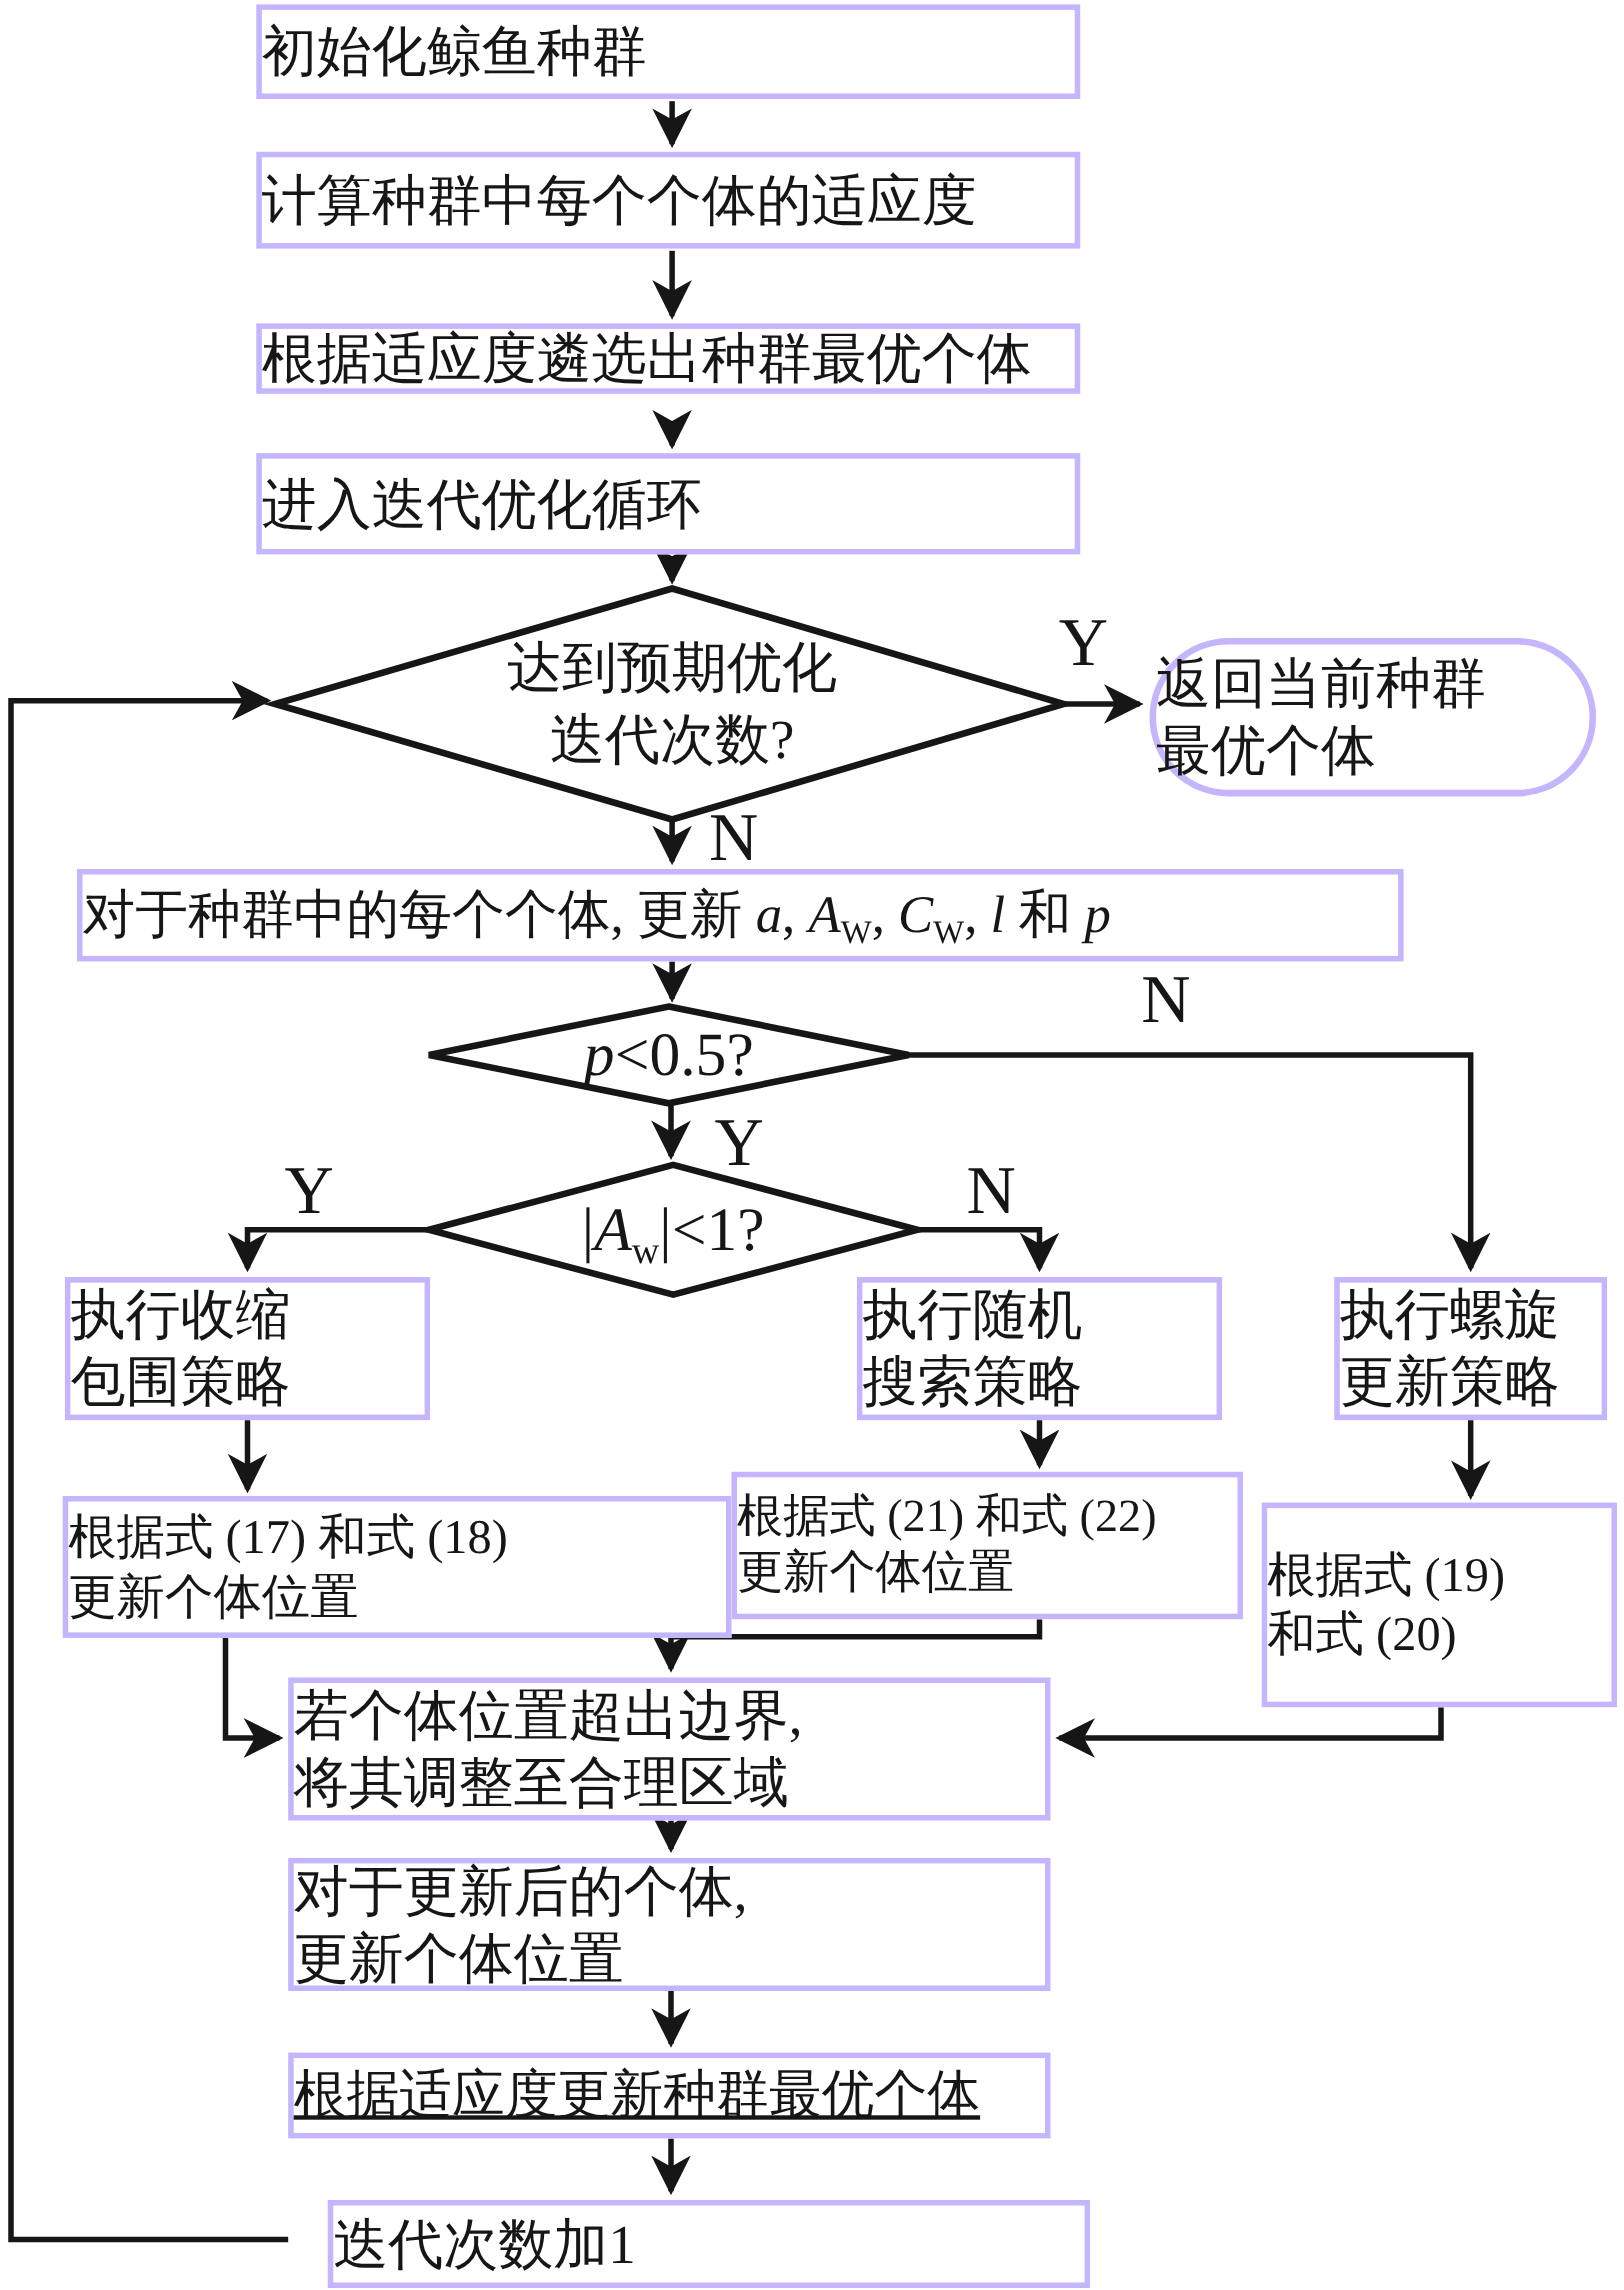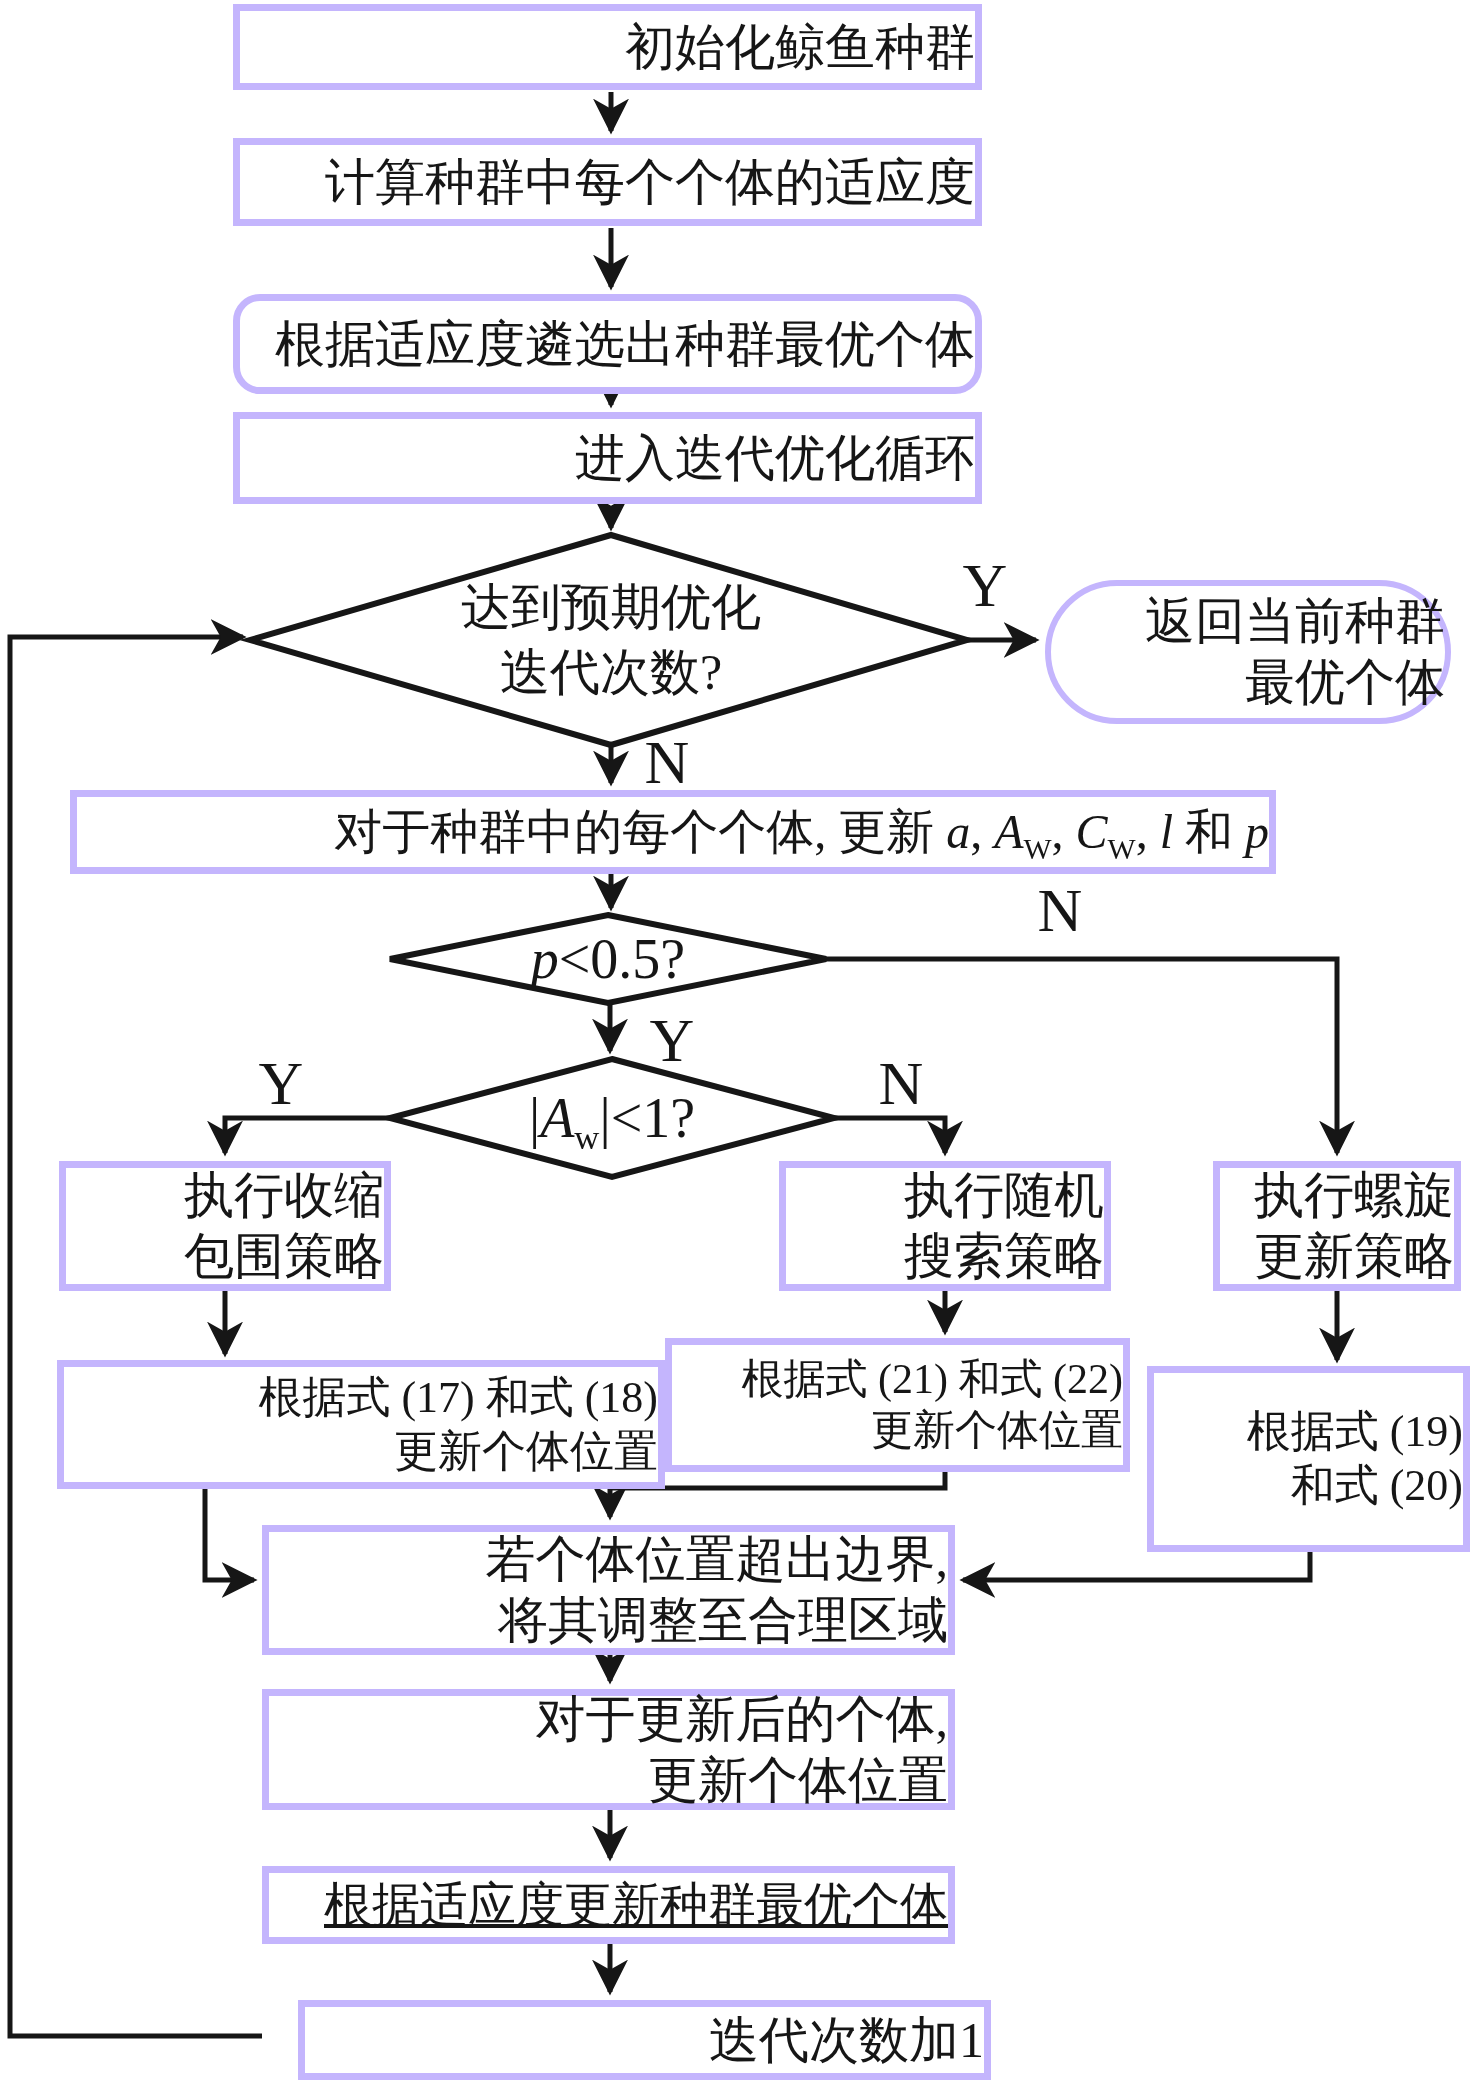--- a/index.html
+++ b/index.html
@@ -8,24 +8,24 @@
     width:1476px;height:2082px;
     background:#ffffff;
     font-family:"Liberation Serif","DejaVu Serif",serif;
     color:#161616;
     overflow:hidden;
   }
   .layer{position:absolute;left:0;top:0;width:1476px;height:2082px;}
   .node{
     position:absolute;
     box-sizing:border-box;
-    border:7px solid #c4b5fd;
+    border:5px solid #c4b5fd;
     background:#ffffff;
     display:flex;flex-direction:column;
-    align-items:flex-end;justify-content:center;
+    align-items:flex-start;justify-content:center;
     text-align:center;
     font-size:50px;line-height:1.22;
     z-index:2;
     white-space:nowrap;
   }
   .stadium{border-radius:75px;border-width:6px;}
   .dtext{
     position:absolute;
     display:flex;flex-direction:column;
     align-items:center;justify-content:center;
@@ -85,21 +85,21 @@
   </svg>
 
   <div class="node" style="left:233px;top:4px;width:749px;height:86px;">
     <span>初始化鲸鱼种群</span>
   </div>
 
   <div class="node" style="left:233px;top:138px;width:749px;height:88px;">
     <span>计算种群中每个个体的适应度</span>
   </div>
 
-  <div class="node" style="left:233px;top:294px;width:749px;height:100px;border-radius:27px;">
+  <div class="node" style="left:233px;top:294px;width:749px;height:64px;">
     <span>根据适应度遴选出种群最优个体</span>
   </div>
 
   <div class="node" style="left:233px;top:412px;width:749px;height:92px;">
     <span>进入迭代优化循环</span>
   </div>
 
   <div class="dtext" style="left:411px;top:565px;width:400px;height:150px;">
     <span>达到预期优化</span>
     <span>迭代次数?</span>

